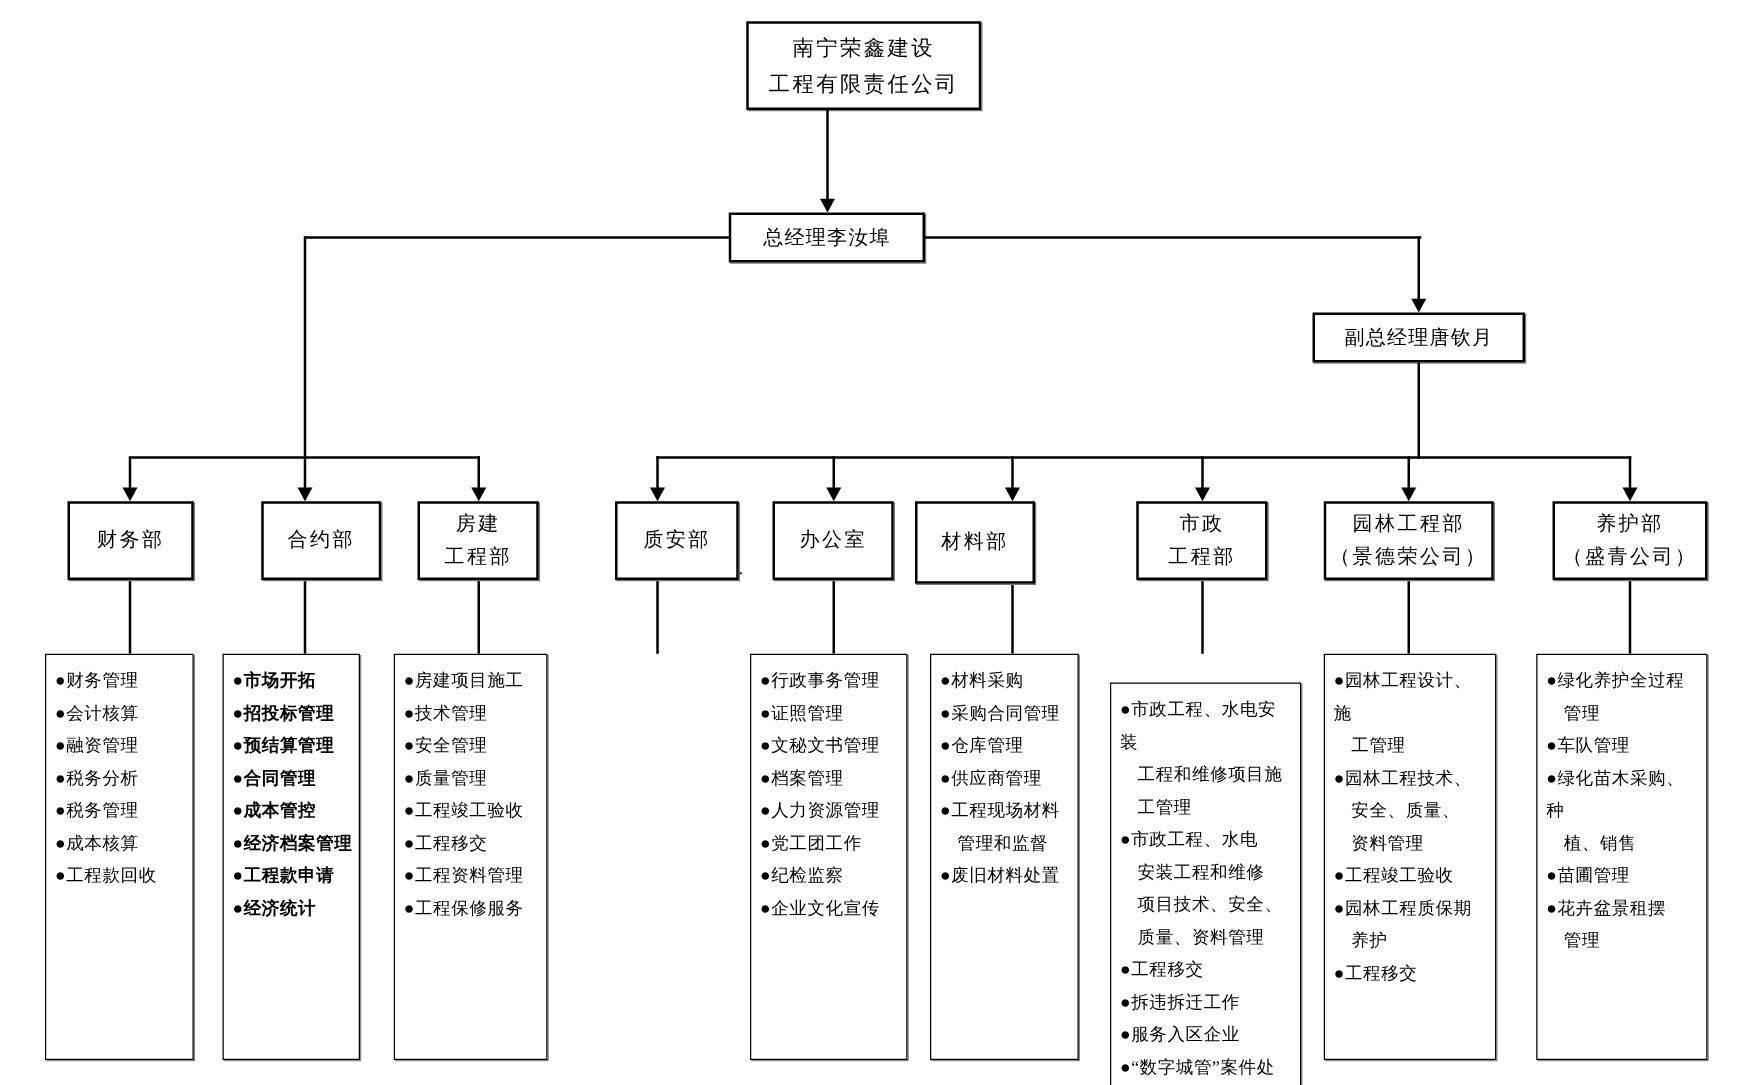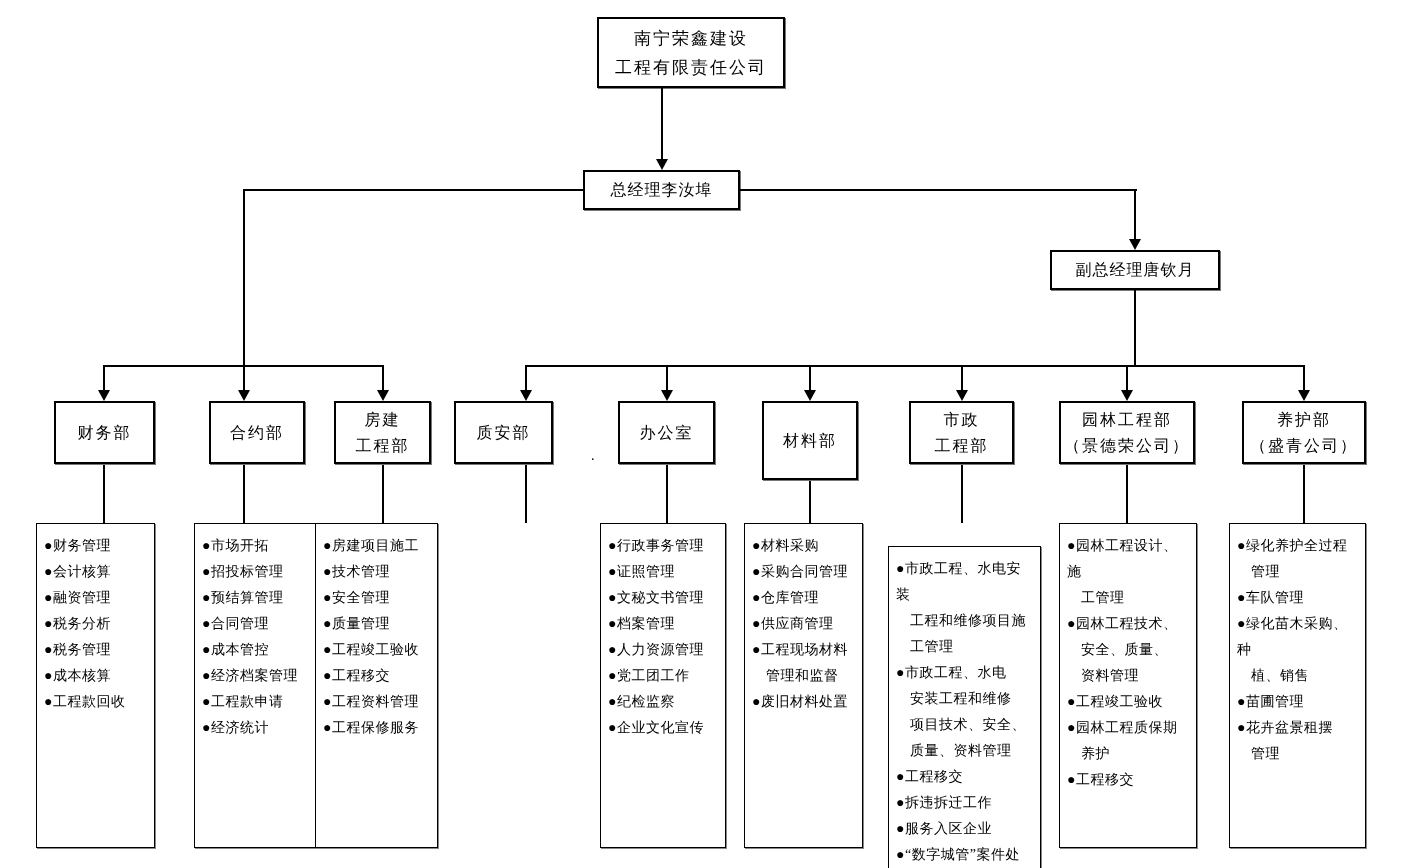--- a/index.html
+++ b/index.html
@@ -112,21 +112,21 @@
       <div>●会计核算</div>
       <div>●融资管理</div>
       <div>●税务分析</div>
       <div>●税务管理</div>
       <div>●成本核算</div>
       <div>●工程款回收</div>
     </div>
     <div class="box deptbox" style="left: 196px; top: 401px; width: 96px; height: 63px; margin-left: 13px;">
       <div>合约部</div>
     </div>
-    <div class="listbox" style="left: 194px; top: 523px; width: 125px; height: 325px;">
+    <div class="listbox" style="left: 178px; top: 523px; width: 110px; height: 325px; font-weight: bold;">
       <div>●市场开拓</div>
       <div>●招投标管理</div>
       <div>●预结算管理</div>
       <div>●合同管理</div>
       <div>●成本管控</div>
       <div>●经济档案管理</div>
       <div>●工程款申请</div>
       <div>●经济统计</div>
     </div>
     <div class="box deptbox" style="left: 334px; top: 401px; width: 97px; height: 63px;">
@@ -136,37 +136,37 @@
     <div class="listbox" style="left: 315px; top: 523px; width: 123px; height: 325px;">
       <div>●房建项目施工</div>
       <div>●技术管理</div>
       <div>●安全管理</div>
       <div>●质量管理</div>
       <div>●工程竣工验收</div>
       <div>●工程移交</div>
       <div>●工程资料管理</div>
       <div>●工程保修服务</div>
     </div>
-    <div class="box deptbox" style="left: 454px; top: 401px; width: 99px; height: 63px;">
+    <div class="box deptbox" style="left: 492px; top: 401px; width: 99px; height: 63px;">
       <div>质安部</div>
     </div>
     <div class="box deptbox" style="left: 618px; top: 401px; width: 97px; height: 63px;">
       <div>办公室</div>
     </div>
     <div class="listbox" style="left: 600px; top: 523px; width: 126px; height: 325px;">
       <div>●行政事务管理</div>
       <div>●证照管理</div>
       <div>●文秘文书管理</div>
       <div>●档案管理</div>
       <div>●人力资源管理</div>
       <div>●党工团工作</div>
       <div>●纪检监察</div>
       <div>●企业文化宣传</div>
     </div>
-    <div class="box deptbox" style="left: 762px; top: 401px; width: 96px; height: 79px;">
+    <div class="box deptbox" style="left: 732px; top: 401px; width: 96px; height: 66px;">
       <div>材料部</div>
     </div>
     <div class="listbox" style="left: 744px; top: 523px; width: 119px; height: 325px;">
       <div>●材料采购</div>
       <div>●采购合同管理</div>
       <div>●仓库管理</div>
       <div>●供应商管理</div>
       <div>●工程现场材料</div>
       <div class="duty-cont">管理和监督</div>
       <div>●废旧材料处置</div>

